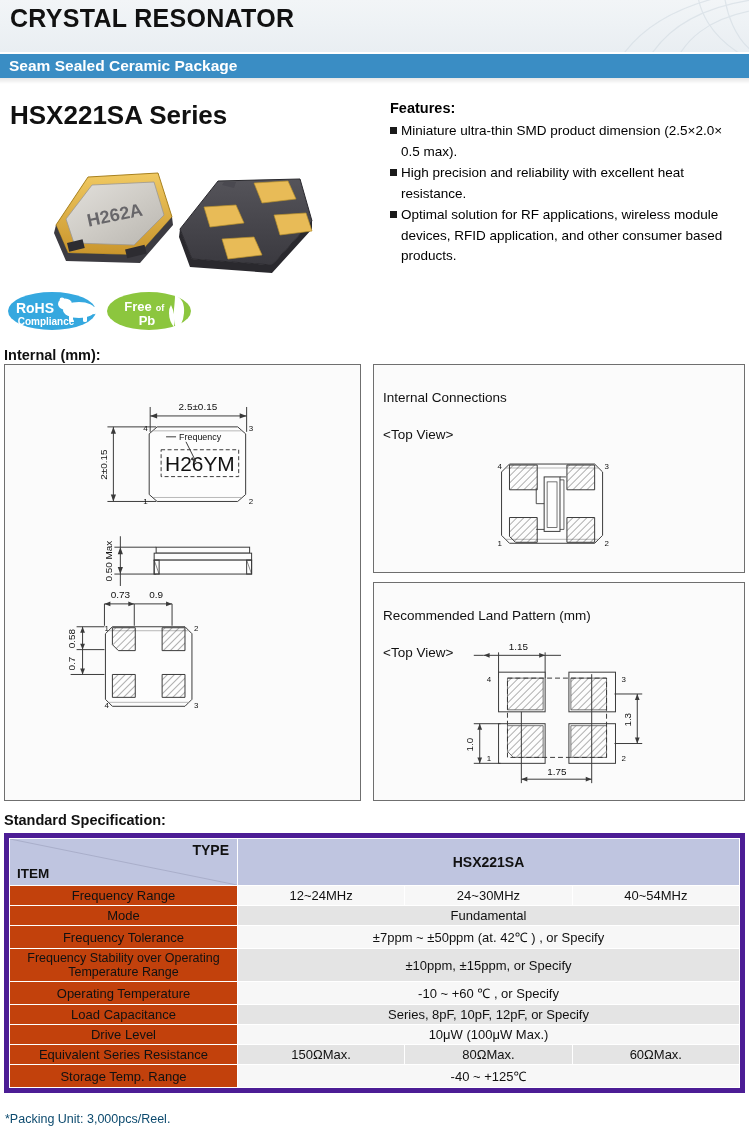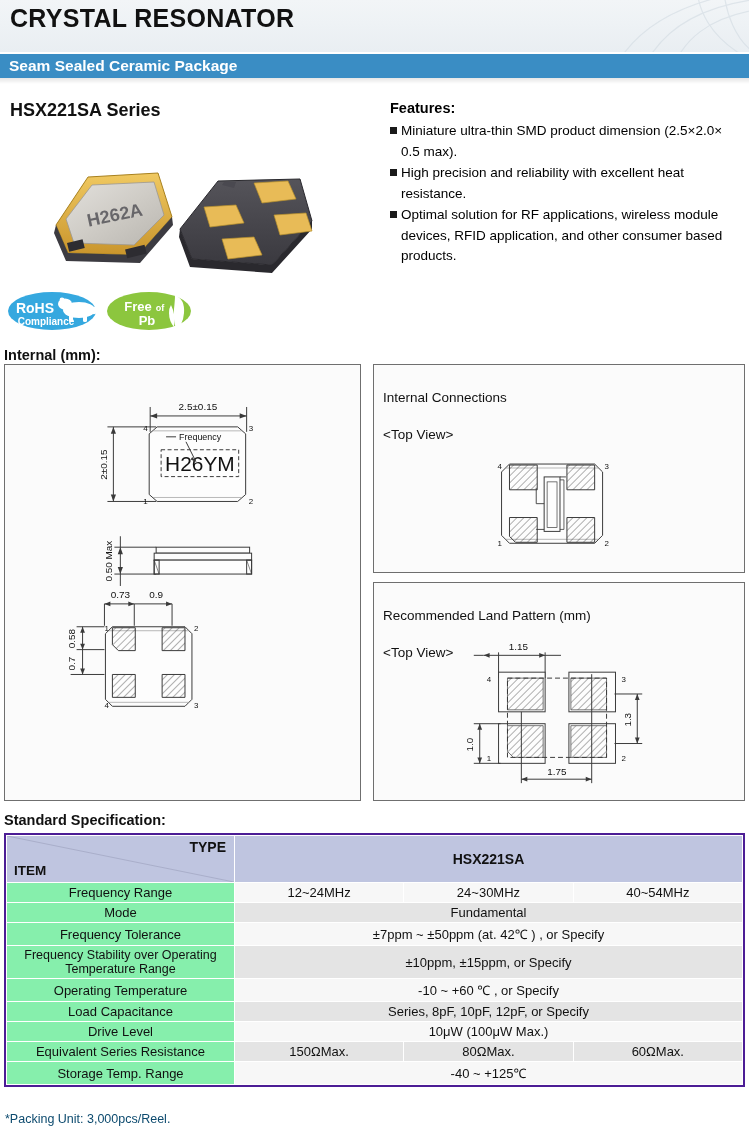--- a/index.html
+++ b/index.html
@@ -34,21 +34,21 @@
     color:#fff; font-size:15.5px; font-weight:bold;
   }
   .bar-shadow {
     position:absolute; left:0; top:78px; width:749px; height:6px;
     background:linear-gradient(180deg,rgba(0,0,0,.10),rgba(0,0,0,0));
   }
 
   
   .series-title {
     position:absolute; left:10px; top:100px;
-    font-size:18px; font-weight:bold; color:#111;
+    font-size:26px; font-weight:bold; color:#111;
   }
 
   
   .photo-area { position:absolute; left:40px; top:155px; width:300px; height:125px; }
 
   
   .badges { position:absolute; left:5px; top:287px; width:200px; height:48px; }
 
   
   .features { position:absolute; left:390px; top:100px; width:350px; }
@@ -93,24 +93,24 @@
   }
   .spec-table .hdr-item {
     background:#bfc5e0; width:228px; height:47px; position:relative; padding:0;
   }
   .hdr-item .type-lbl { position:absolute; right:8px; top:3px; font-size:14px; font-weight:bold; }
   .hdr-item .item-lbl { position:absolute; left:7px; bottom:4px; font-size:13.5px; font-weight:bold; }
   .hdr-item .diag { position:absolute; left:0; top:0; width:100%; height:100%; }
   .spec-table .hdr-type {
     background:#bfc5e0; font-size:14px; font-weight:bold;
   }
-  .spec-table .rowlbl { background:#86efac; text-align:center; }
+  .spec-table .rowlbl { background:#c2410c; text-align:center; }
   .spec-table .val-a { background:#f7f7f7; }
   .spec-table .val-b { background:#e4e4e4; }
-  .spec-wrap { position:absolute; left:4px; top:833px; width:741px; border:2px solid #4c1d95; }
+  .spec-wrap { position:absolute; left:4px; top:833px; width:741px; border:5px solid #4c1d95; }
   .spec-wrap table { width:100%; border-collapse:collapse; }
 
   .packing-note { position:absolute; left:5px; top:1112px; font-size:12.5px; color:#0c4a6e; }
 </style>
 </head>
 <body>
 
 <div class="banner">
   <svg class="banner-swirl" viewBox="0 0 200 120">
     <g fill="none" stroke="#ccd6de" stroke-width="1.2">

